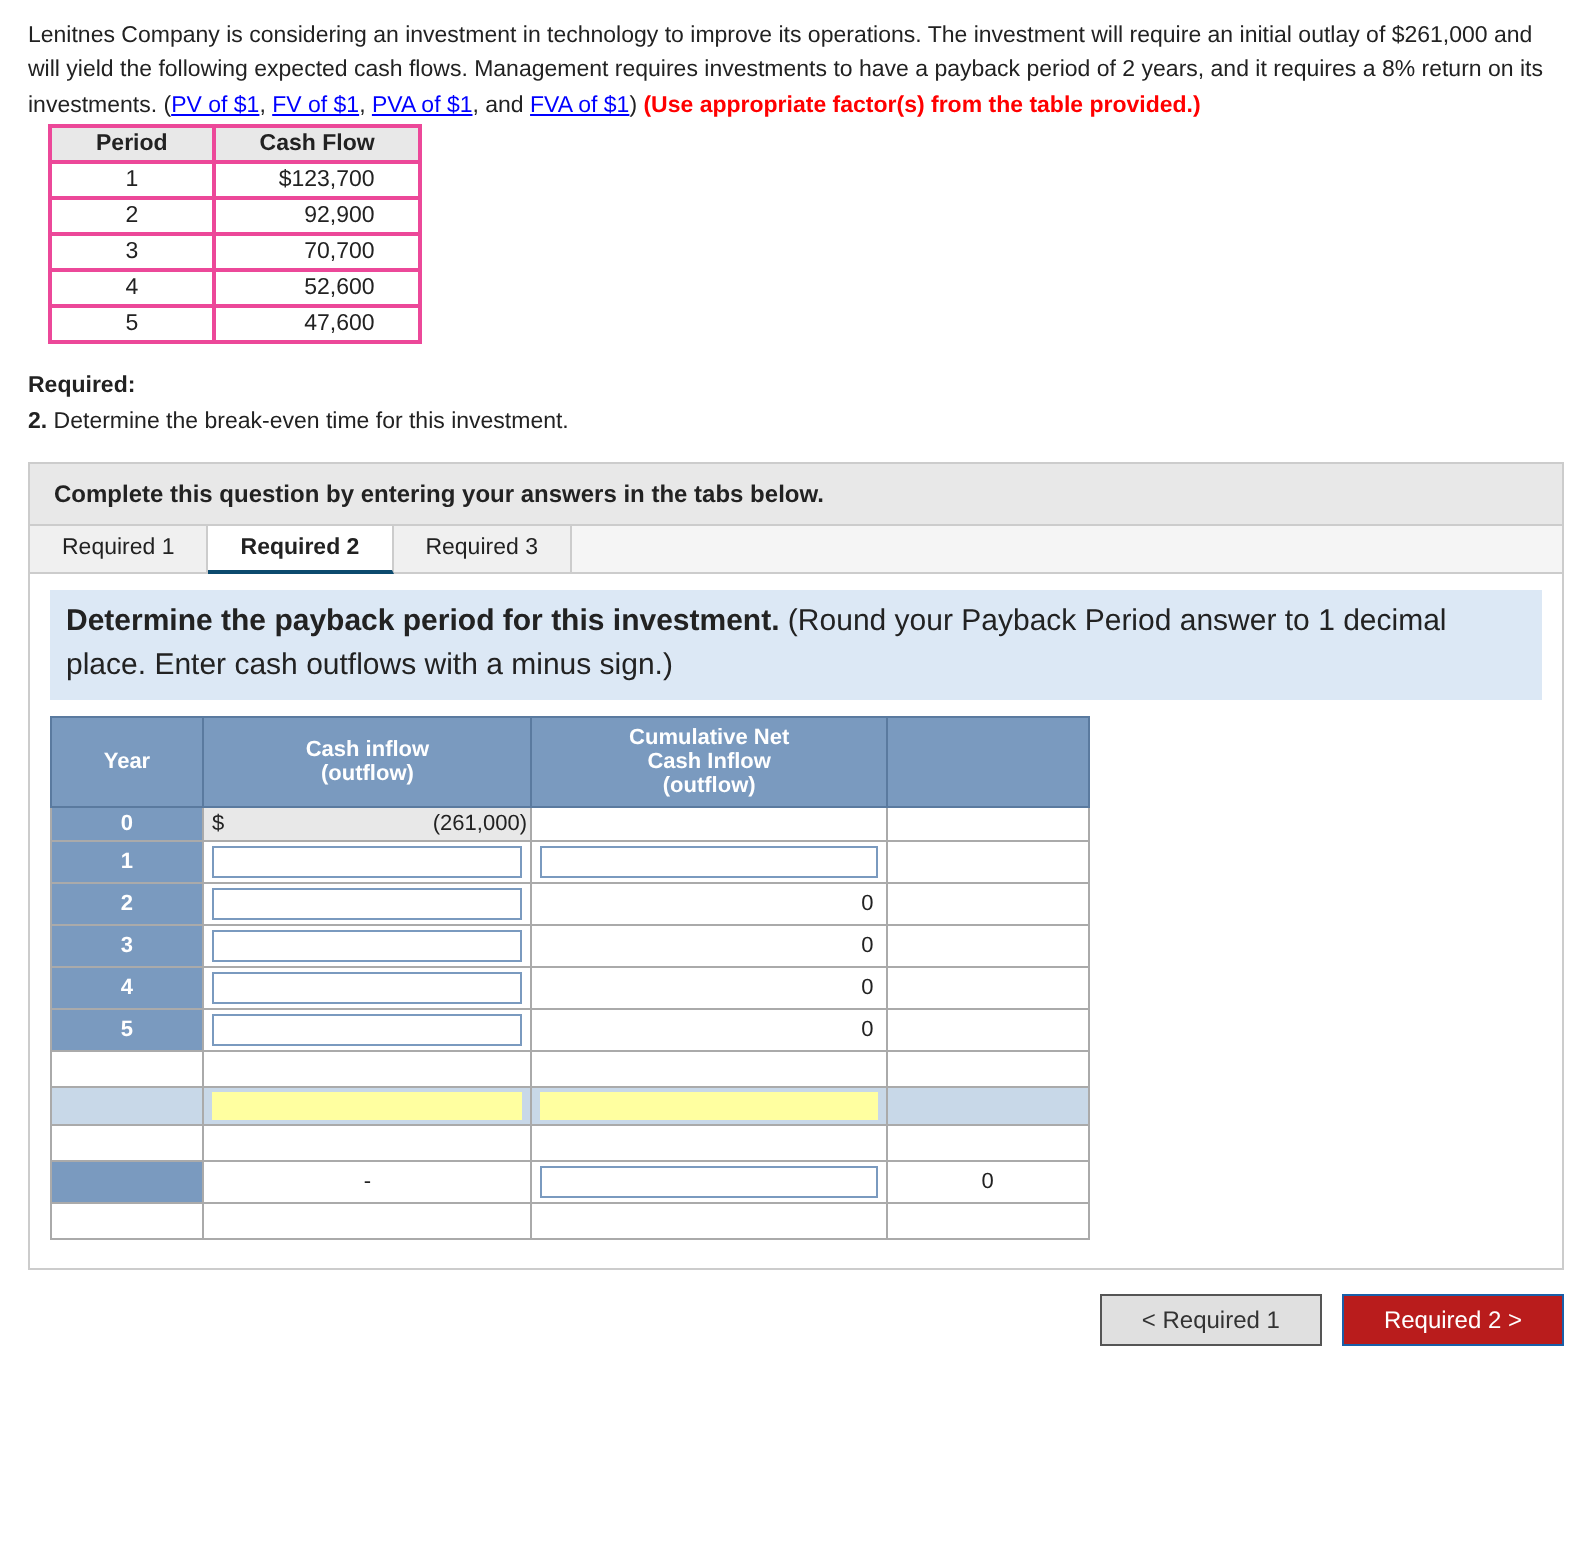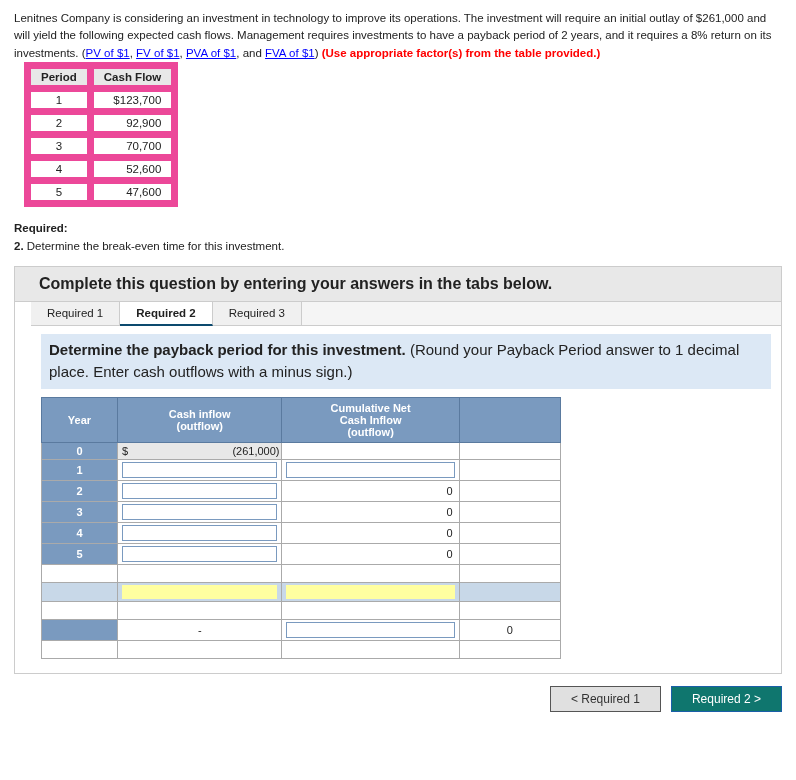--- a/index.html
+++ b/index.html
@@ -18,22 +18,22 @@
     }
     .intro-text a { color: #00f; text-decoration: underline; }
     .intro-text .use-table { color: red; font-weight: bold; }
 
     .cash-flow-table {
       border-collapse: collapse;
       margin-bottom: 12px;
       margin-left: 10px;
     }
     .cash-flow-table th, .cash-flow-table td {
-      border: 7px solid #ec4899;
-      padding: 2px 10px;
+      border: 2px solid #ec4899;
+      padding: 2px 22px;
       text-align: right;
       font-size: 11.5px;
     }
     .cash-flow-table th {
       background: #e8e8e8;
       text-align: center;
     }
     .cash-flow-table td:first-child {
       text-align: center;
     }
@@ -43,30 +43,29 @@
     }
     .required-section p {
       font-size: 11.5px;
       line-height: 1.6;
     }
     .required-section p strong { font-weight: bold; }
 
     .complete-banner {
       background: #e8e8e8;
       border: 1px solid #ccc;
-      padding: 8px 24px;
-      font-size: 16px;
+      padding: 8px 12px;
+      font-size: 12px;
       font-weight: bold;
       margin-bottom: 0;
     }
 
     .tabs-container {
       border: 1px solid #ccc;
       border-top: none;
-      padding-left: 16px;
     }
     .tabs-row {
       display: flex;
       border-bottom: 1px solid #ccc;
       background: #f5f5f5;
     }
     .tab {
       padding: 5px 16px;
       font-size: 11.5px;
       cursor: pointer;
@@ -176,21 +175,21 @@
       padding: 5px 20px;
       font-size: 12px;
       cursor: pointer;
       border: 1px solid #555;
     }
     .nav-btn.prev {
       background: #e0e0e0;
       color: #333;
     }
     .nav-btn.next {
-      background: #0f766e;
+      background: #b91c1c;
       color: #fff;
       border-color: #1a5fa8;
     }
 
     .empty-row td {
       height: 18px;
     }
   </style>
 </head>
 <body>

